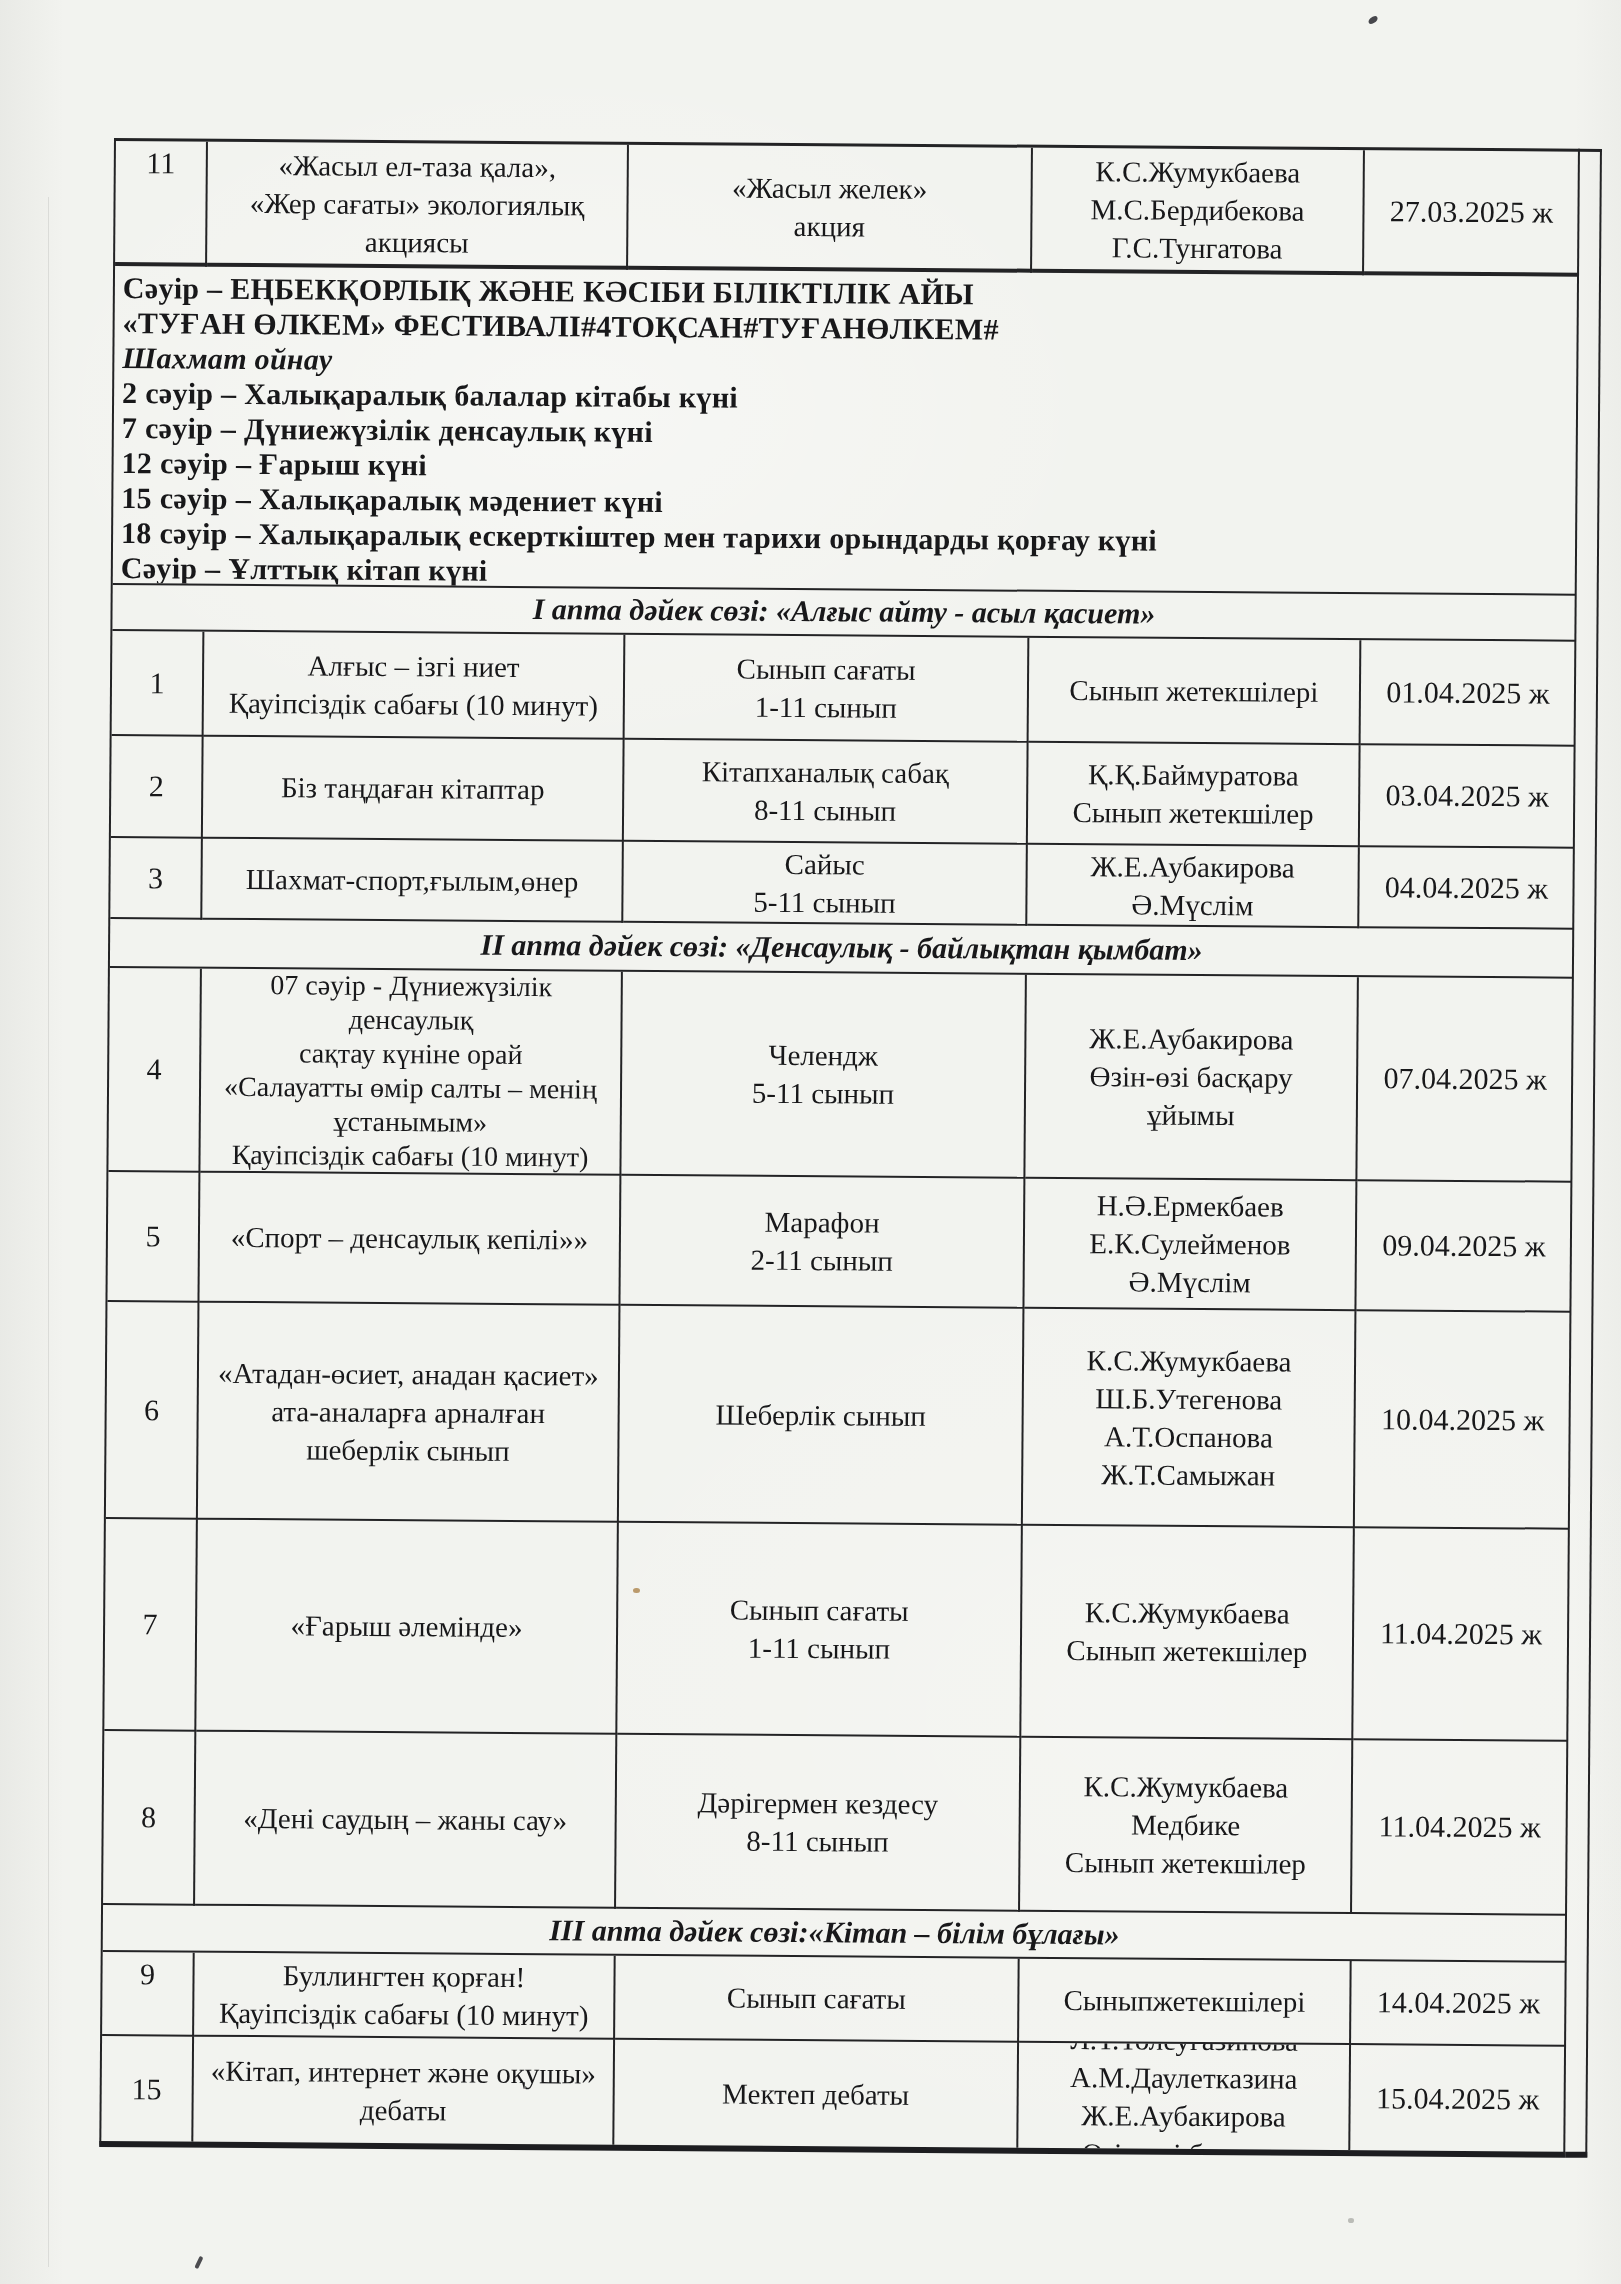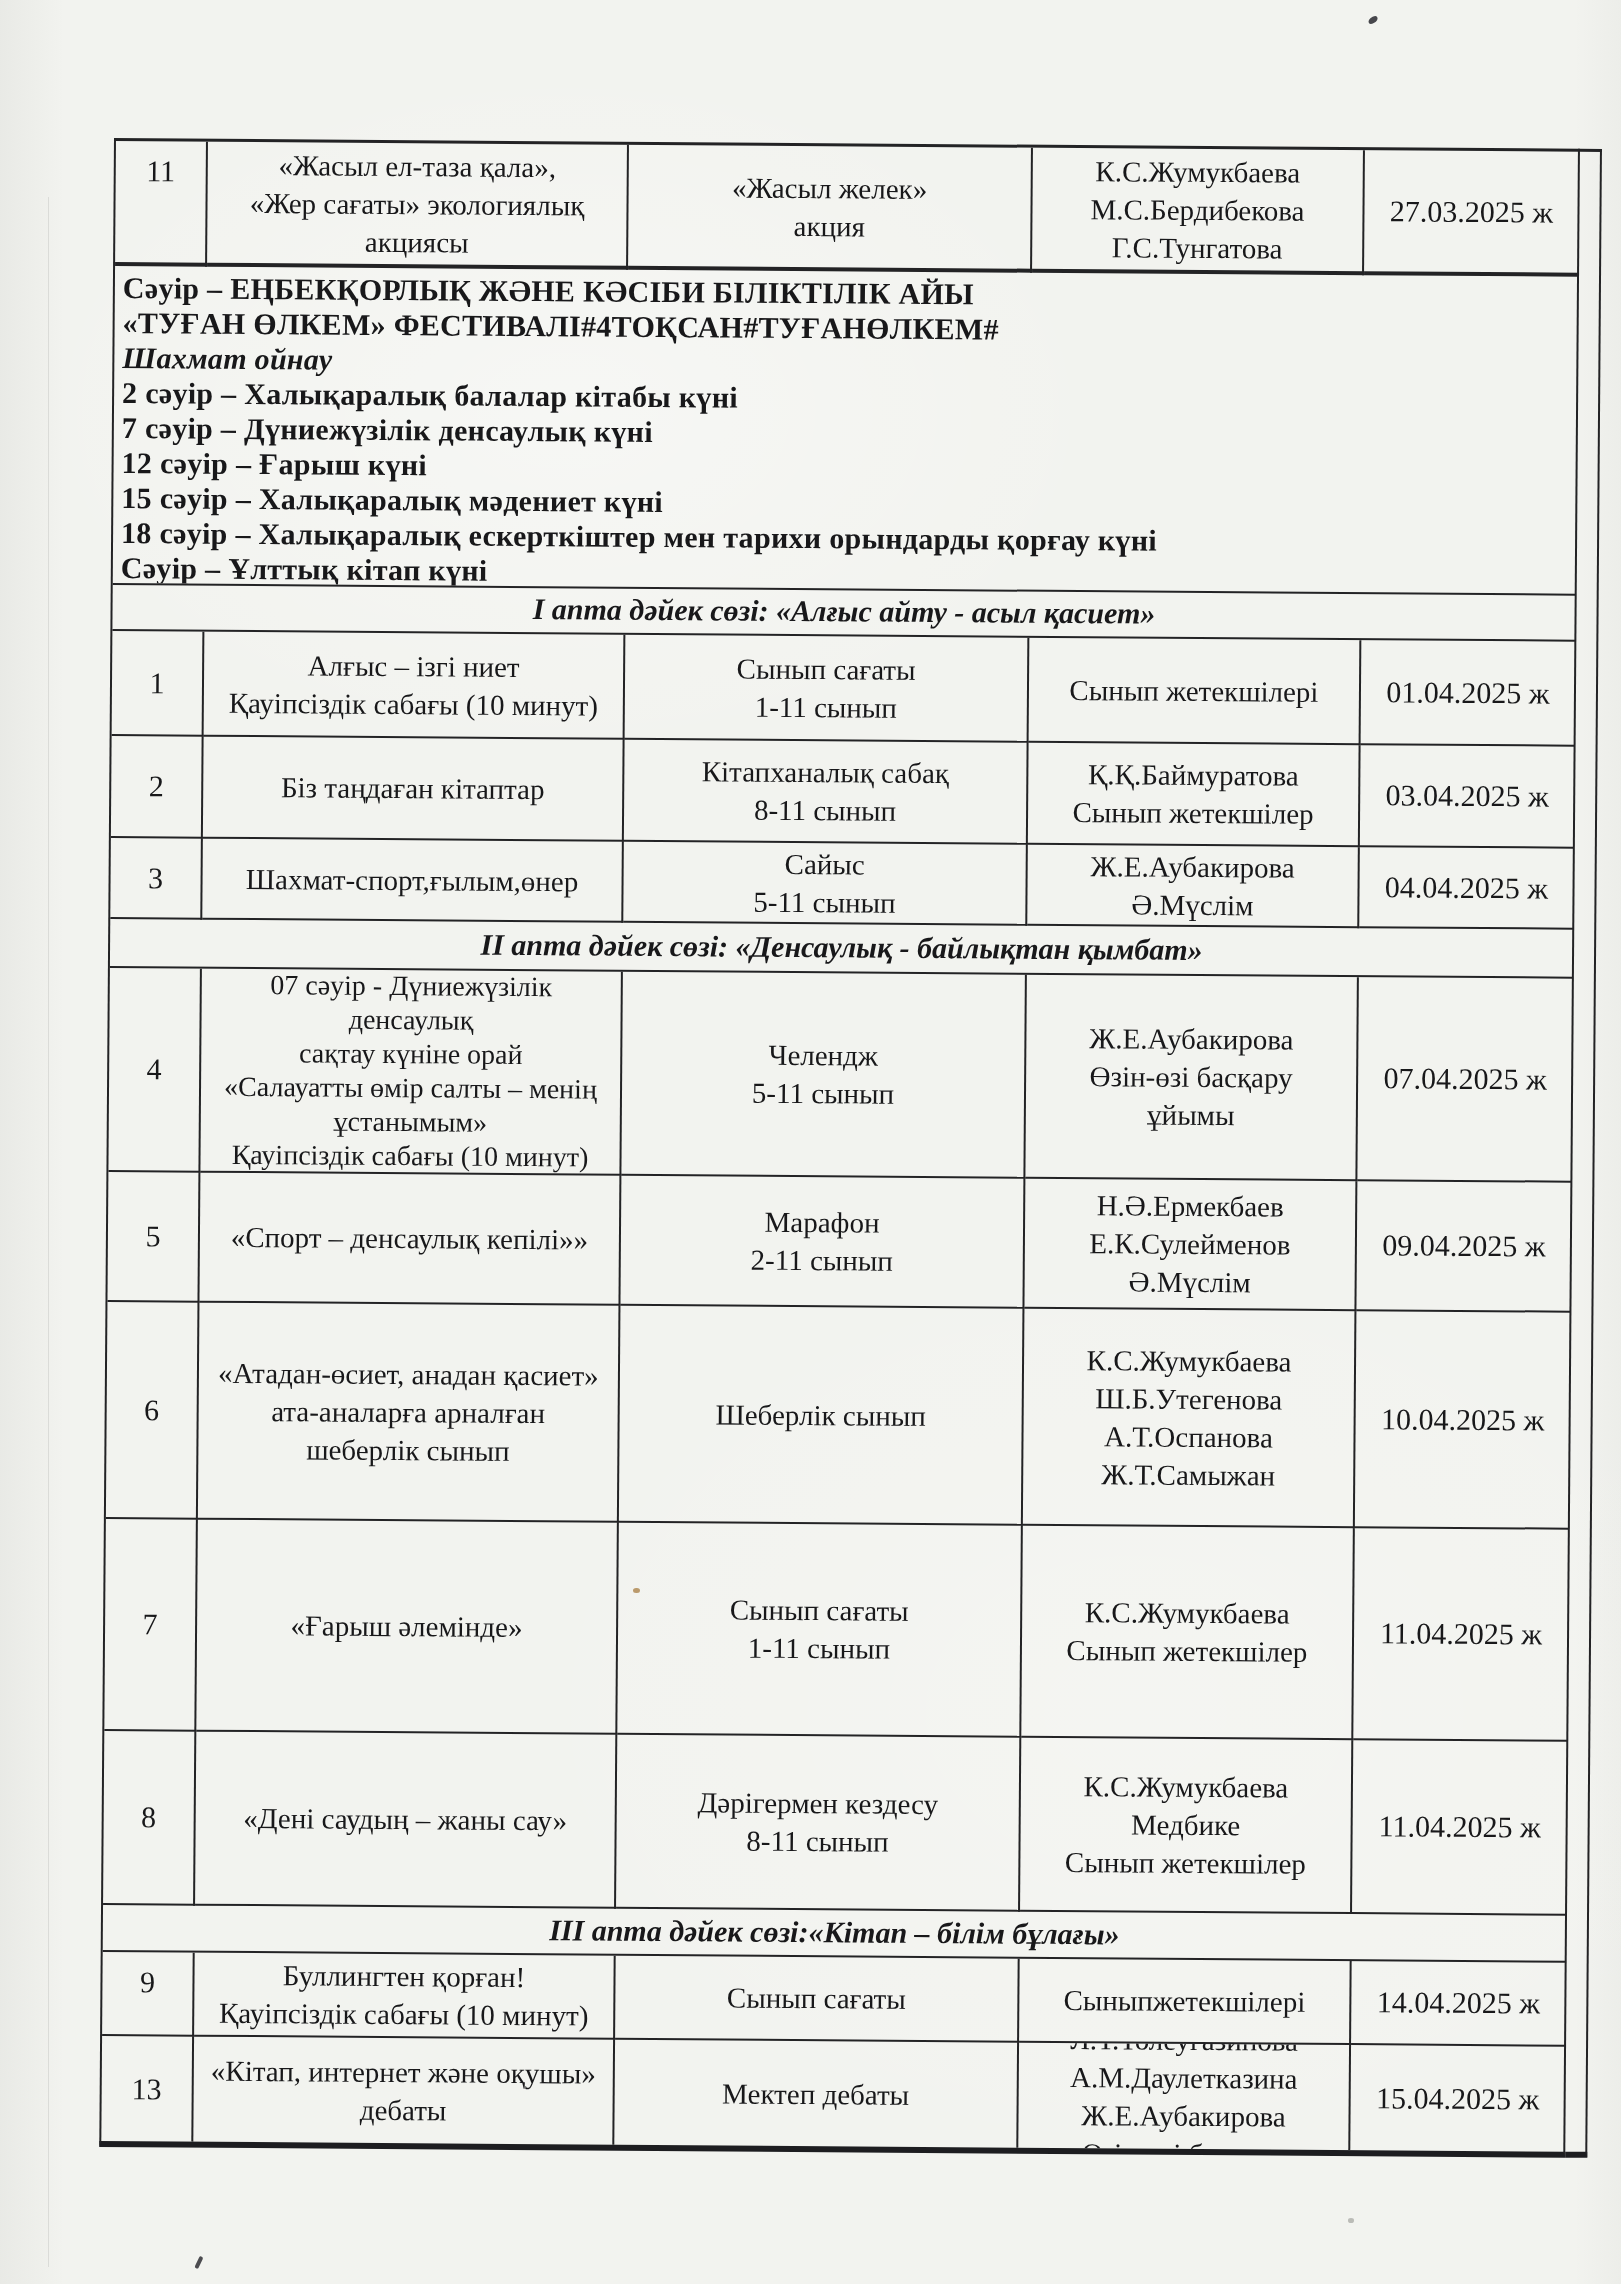--- a/index.html
+++ b/index.html
@@ -40,21 +40,21 @@
     text-align:center;
     white-space:pre-line;
     font-size:29px;line-height:38px;
     padding:1.3px 5.3px;
     overflow:hidden;
   }
   .cell.last{border-right:none;}
   .cell.num{font-size:30px;}
   .cell.date{font-size:30px;white-space:nowrap;}
   .r11 > .cell, .r11.cell{border-bottom:4px solid #232325;}
-  .num-top{align-items:flex-start;padding-top:11px;text-align:center;}
+  .num-top{align-items:flex-start;padding-top:3px;text-align:center;}
   .tight{font-size:28px;line-height:34px;}
   .pre-band{border-bottom:2.6px solid #232325;}
   .bottom-row{border-bottom:none;}
   .span{
     grid-column:1 / -1;
     border-right:none;
   }
   .month{
     display:block;
     text-align:left;
@@ -208,21 +208,21 @@
 
       <div class="cell span band">ІІІ апта дәйек сөзі:«Кітап – білім бұлағы»</div>
 
       <div class="cell num num-top">9</div>
       <div class="cell">Буллингтен қорған!
 Қауіпсіздік сабағы (10 минут)</div>
       <div class="cell">Сынып сағаты</div>
       <div class="cell">Сыныпжетекшілері</div>
       <div class="cell date last">14.04.2025 ж</div>
 
-      <div class="cell num bottom-row">13</div>
+      <div class="cell num bottom-row">15</div>
       <div class="cell bottom-row">«Кітап, интернет және оқушы»
 дебаты</div>
       <div class="cell bottom-row">Мектеп дебаты</div>
       <div class="cell bottom-row">Л.Т.Толеугазинова
 А.М.Даулетказина
 Ж.Е.Аубакирова
 Өзін-өзі басқару</div>
       <div class="cell date last bottom-row">15.04.2025 ж</div>
 
     </div>

